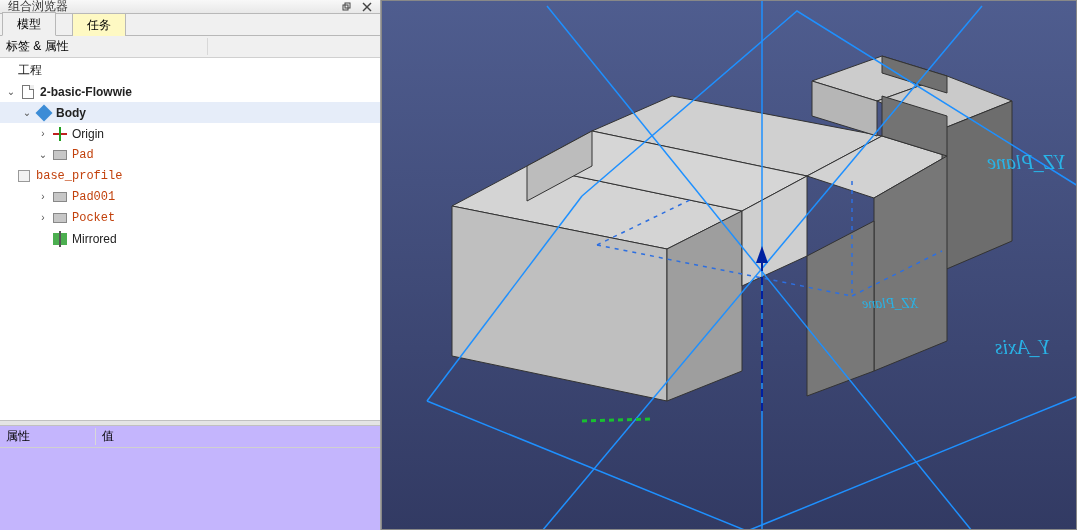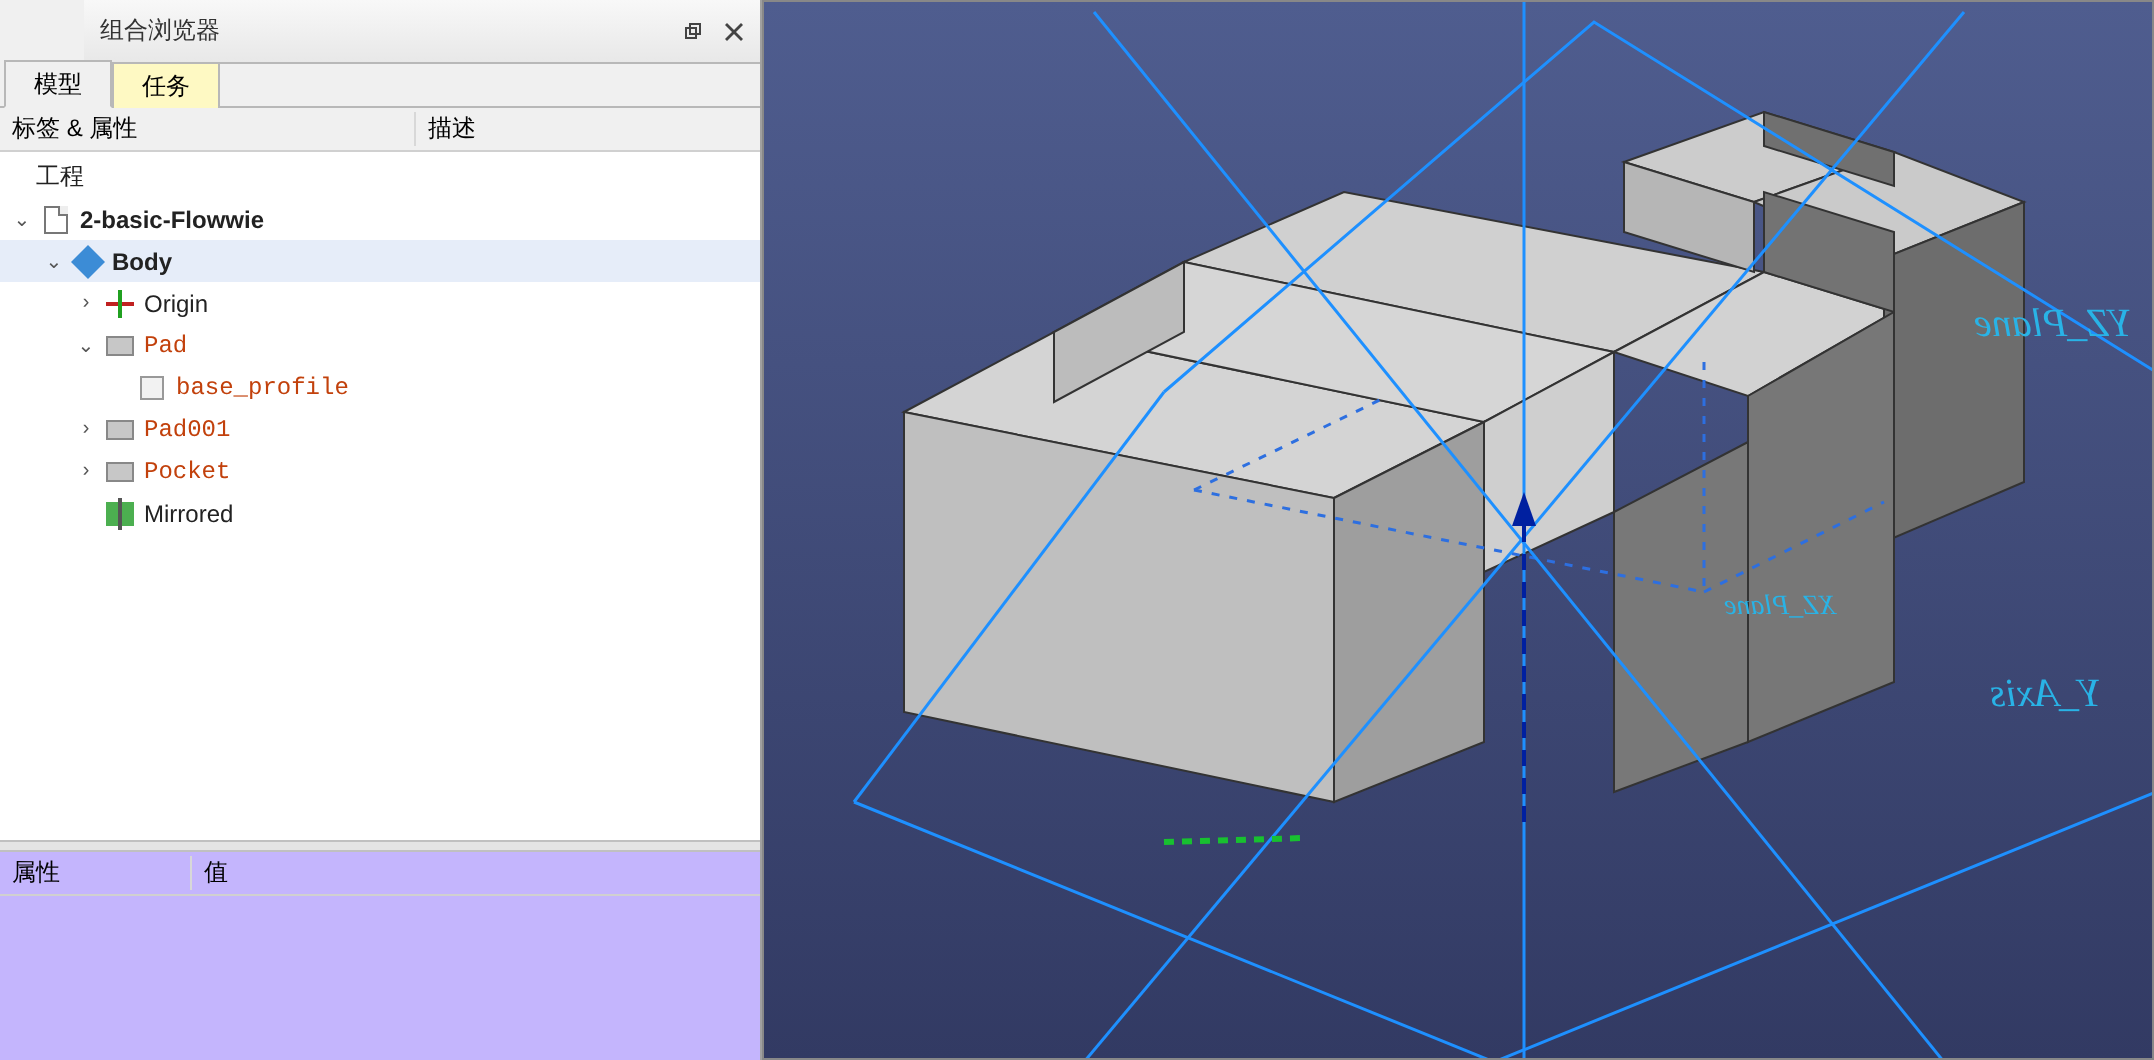--- a/index.html
+++ b/index.html
@@ -1,26 +1,26 @@
 <!DOCTYPE html>
 <html><head>
 <meta charset="utf-8">
 <style>
 * { margin:0; padding:0; box-sizing:border-box; font-family:"Microsoft YaHei","Segoe UI",sans-serif; font-size:12px; }
 html,body { width:1077px; height:530px; overflow:hidden; background:#f0f0f0; }
 .app { display:flex; width:100%; height:100%; }
 
 
 .panel { width:381px; height:100%; background:#f0f0f0; border-right:1px solid #a0a0a0; display:flex; flex-direction:column; }
-.panel-title { height:32px; display:flex; align-items:center; justify-content:space-between; padding:0 4px 0 8px; background:linear-gradient(#f8f8f8,#e8e8e8); border-bottom:1px solid #b8b8b8;margin-left:42px; }
+.panel-title { height:14px; display:flex; align-items:center; justify-content:space-between; padding:0 4px 0 8px; background:linear-gradient(#f8f8f8,#e8e8e8); border-bottom:1px solid #b8b8b8; }
 .panel-title span { color:#333; }
 .panel-title .btns { display:flex; gap:2px; }
 .title-btn { width:18px; height:16px; display:flex; align-items:center; justify-content:center; border:1px solid transparent; cursor:pointer; color:#444; }
 
-.tabbar { height:22px; display:flex; align-items:flex-end; background:#f0f0f0; border-bottom:1px solid #b8b8b8; padding-left:2px; gap:0; }
+.tabbar { height:22px; display:flex; align-items:flex-end; background:#f0f0f0; border-bottom:1px solid #b8b8b8; padding-left:2px; gap:16px; }
 .tab { padding:3px 14px 2px; border:1px solid #b8b8b8; border-bottom:none; background:#fef9c3; cursor:pointer; position:relative; top:1px; }
 .tab.active { background:#f0f0f0; border-bottom:1px solid #f0f0f0; }
 
 .columns { height:22px; display:flex; align-items:center; background:#f0f0f0; border-bottom:1px solid #d0d0d0; }
 .col1 { width:208px; padding-left:6px; border-right:1px solid #d8d8d8; }
 .col2 { flex:1; padding-left:6px; }
 
 .tree-wrap { flex:1; overflow:auto; background:#fff; }
 .tree { padding:2px 0; }
 .node { display:flex; align-items:center; height:21px; cursor:pointer; white-space:nowrap;text-align:right; }
@@ -29,21 +29,21 @@
 .toggle.empty { visibility:hidden; }
 .icon { width:16px; height:16px; margin:0 4px 0 2px; display:inline-flex; align-items:center; justify-content:center; }
 .lbl { color:#222; }
 .lbl.bold { font-weight:bold; }
 .lbl.grey { color:#c2410c;font-family:Liberation Mono, monospace; }
 
 
 .ind0 { padding-left:4px; }
 .ind1 { padding-left:20px; }
 .ind2 { padding-left:36px; }
-.ind3 { padding-left:52px; }
+.ind3 { }
 
 
 .ic-doc { background:#fff; border:1px solid #777; width:12px; height:14px; position:relative; }
 .ic-doc::after { content:""; position:absolute; right:-1px; top:-1px; width:4px; height:4px; background:#eee; border-left:1px solid #777; border-bottom:1px solid #777; }
 .ic-body { width:12px; height:12px; background:#3c8cd6; transform:rotate(45deg); }
 .ic-origin { position:relative; width:14px; height:14px; }
 .ic-origin::before { content:""; position:absolute; left:0; top:6px; width:14px; height:2px; background:#c02020; }
 .ic-origin::after { content:""; position:absolute; left:6px; top:0; width:2px; height:14px; background:#20a020; }
 .ic-pad { width:14px; height:10px; background:#c7c7c7; border:1px solid #888; }
 .ic-sketch { width:12px; height:12px; border:1px solid #999; background:#f2f2f2; }
@@ -87,21 +87,20 @@
       </div>
     </div>
 
     <div class="tabbar">
       <div class="tab active"><span>模型</span></div>
       <div class="tab"><span>任务</span></div>
     </div>
 
     <div class="columns">
       <div class="col1">标签 &amp; 属性</div>
-      <div class="col2">描述</div>
     </div>
 
     <div class="tree-wrap">
       <div class="tree">
 
         <div class="node ind0">
           <span class="toggle empty">▾</span>
           <span class="lbl">工程</span>
         </div>
 

